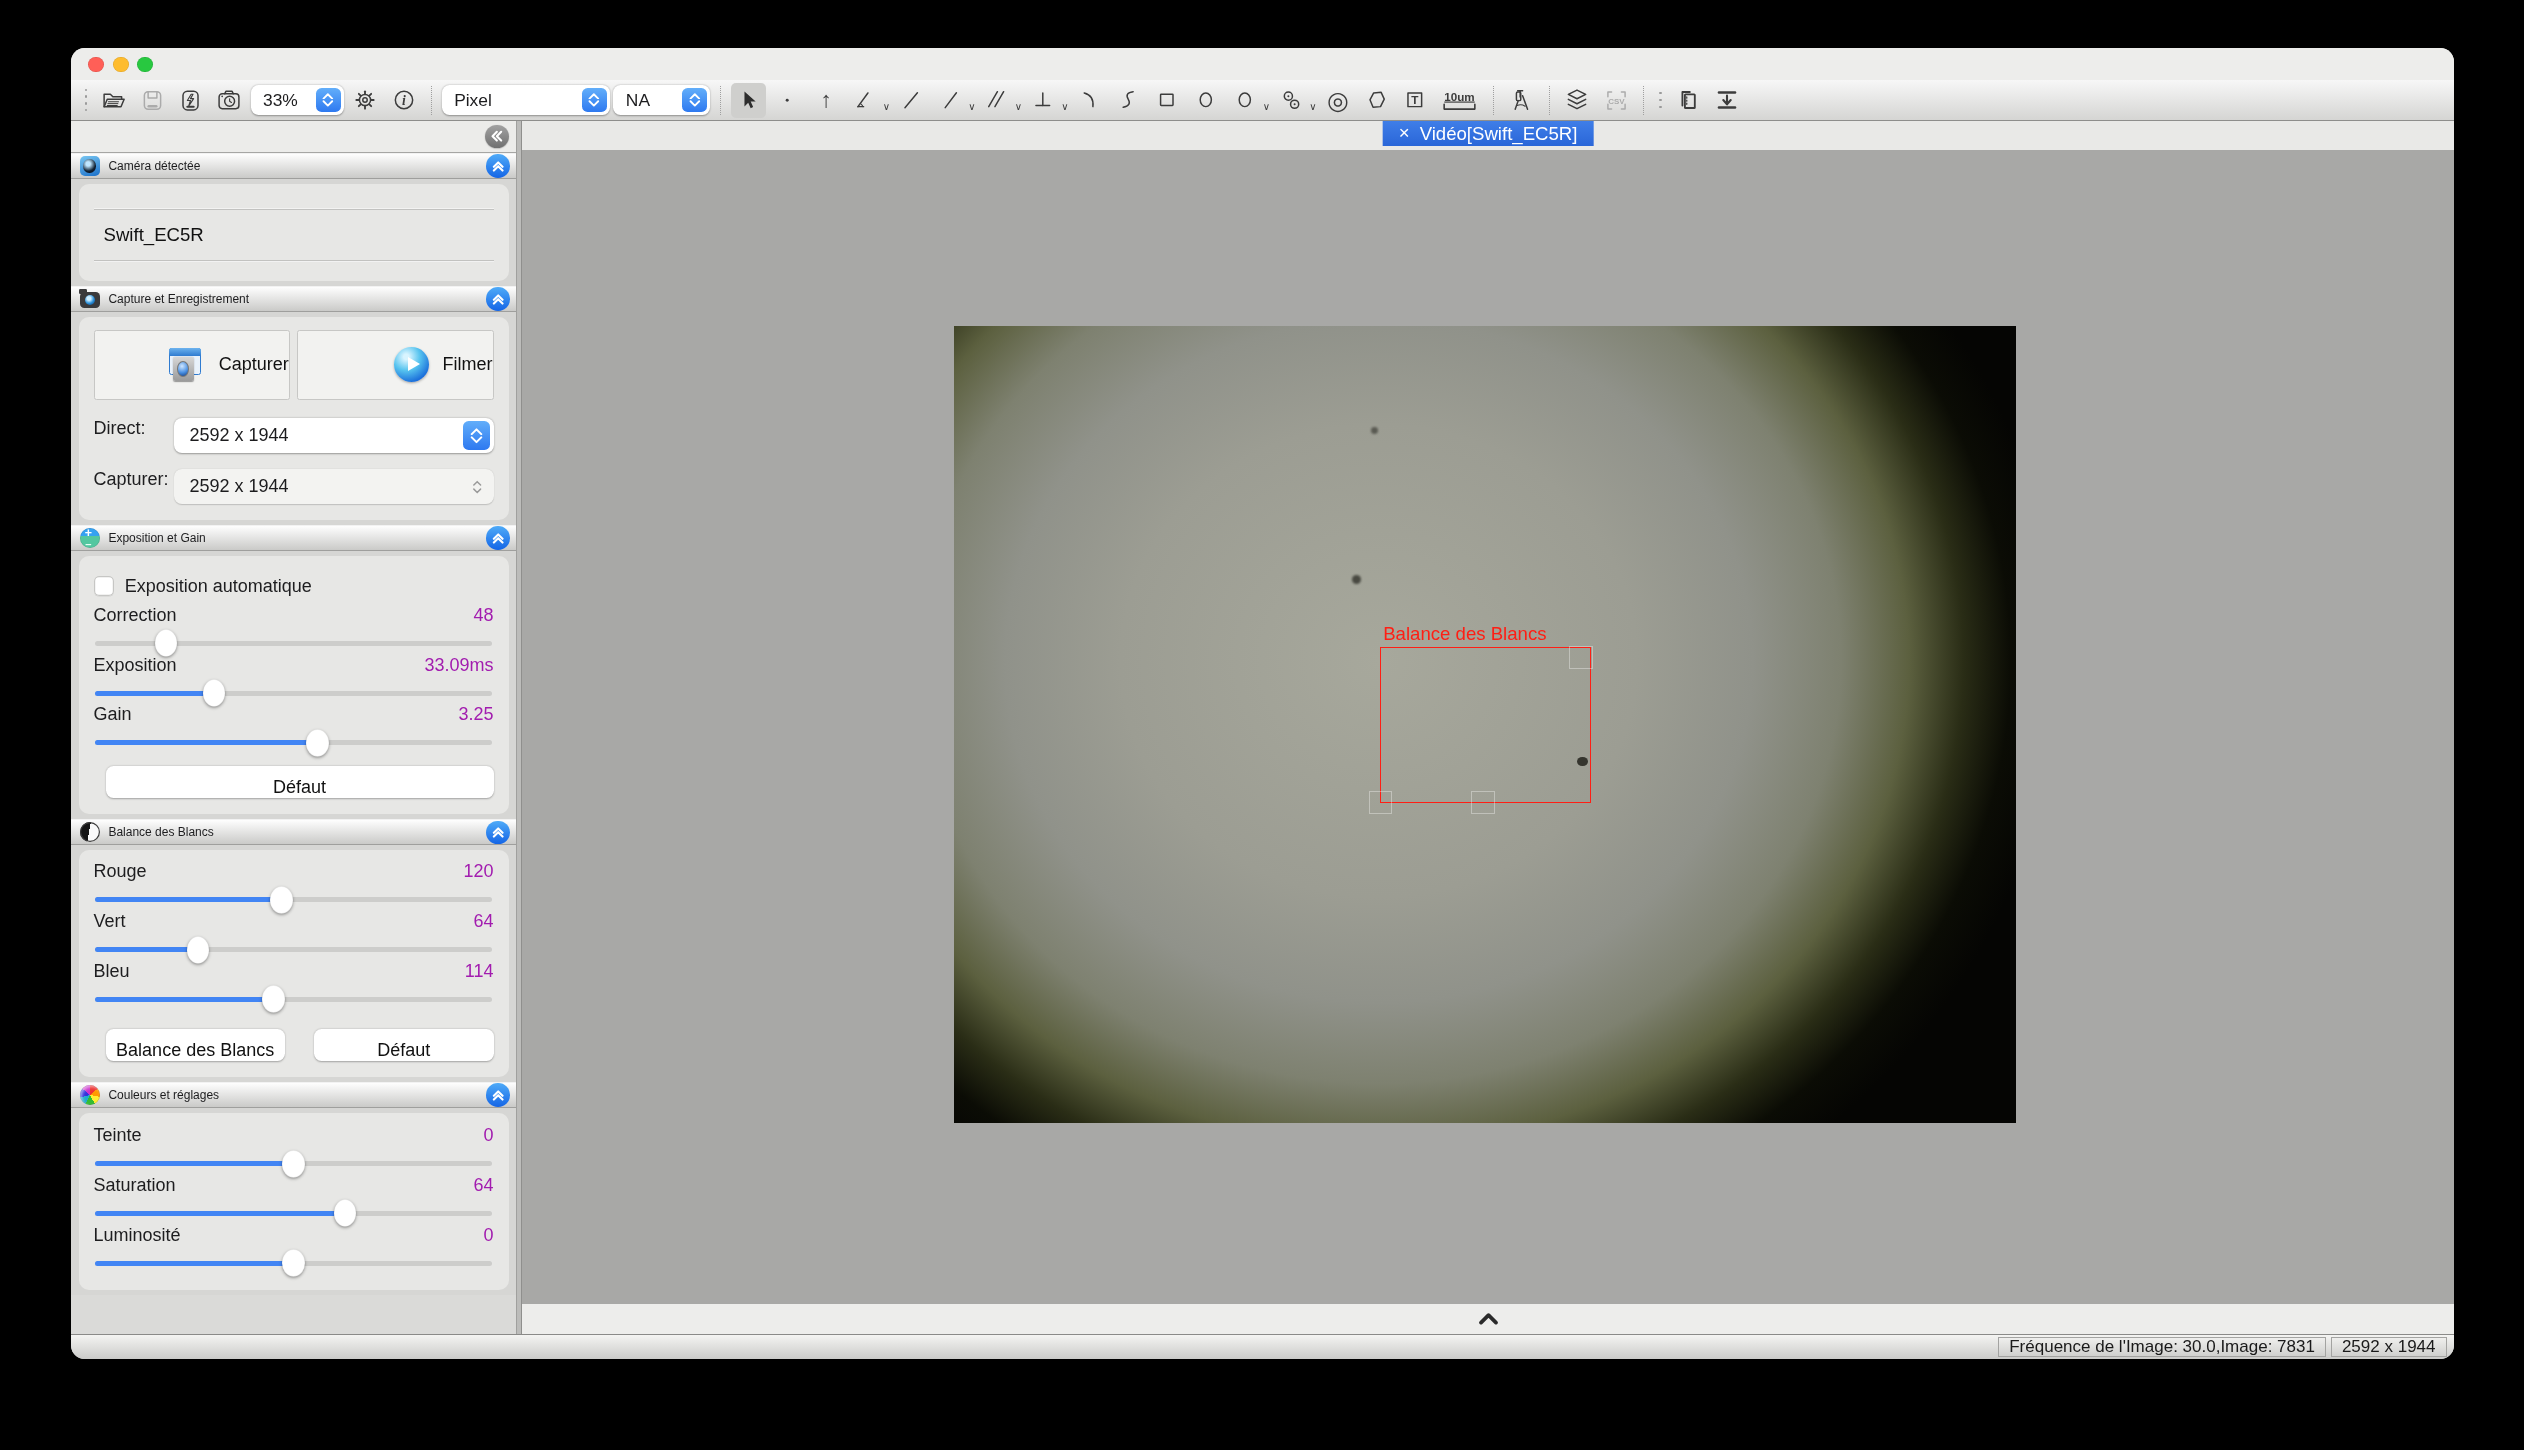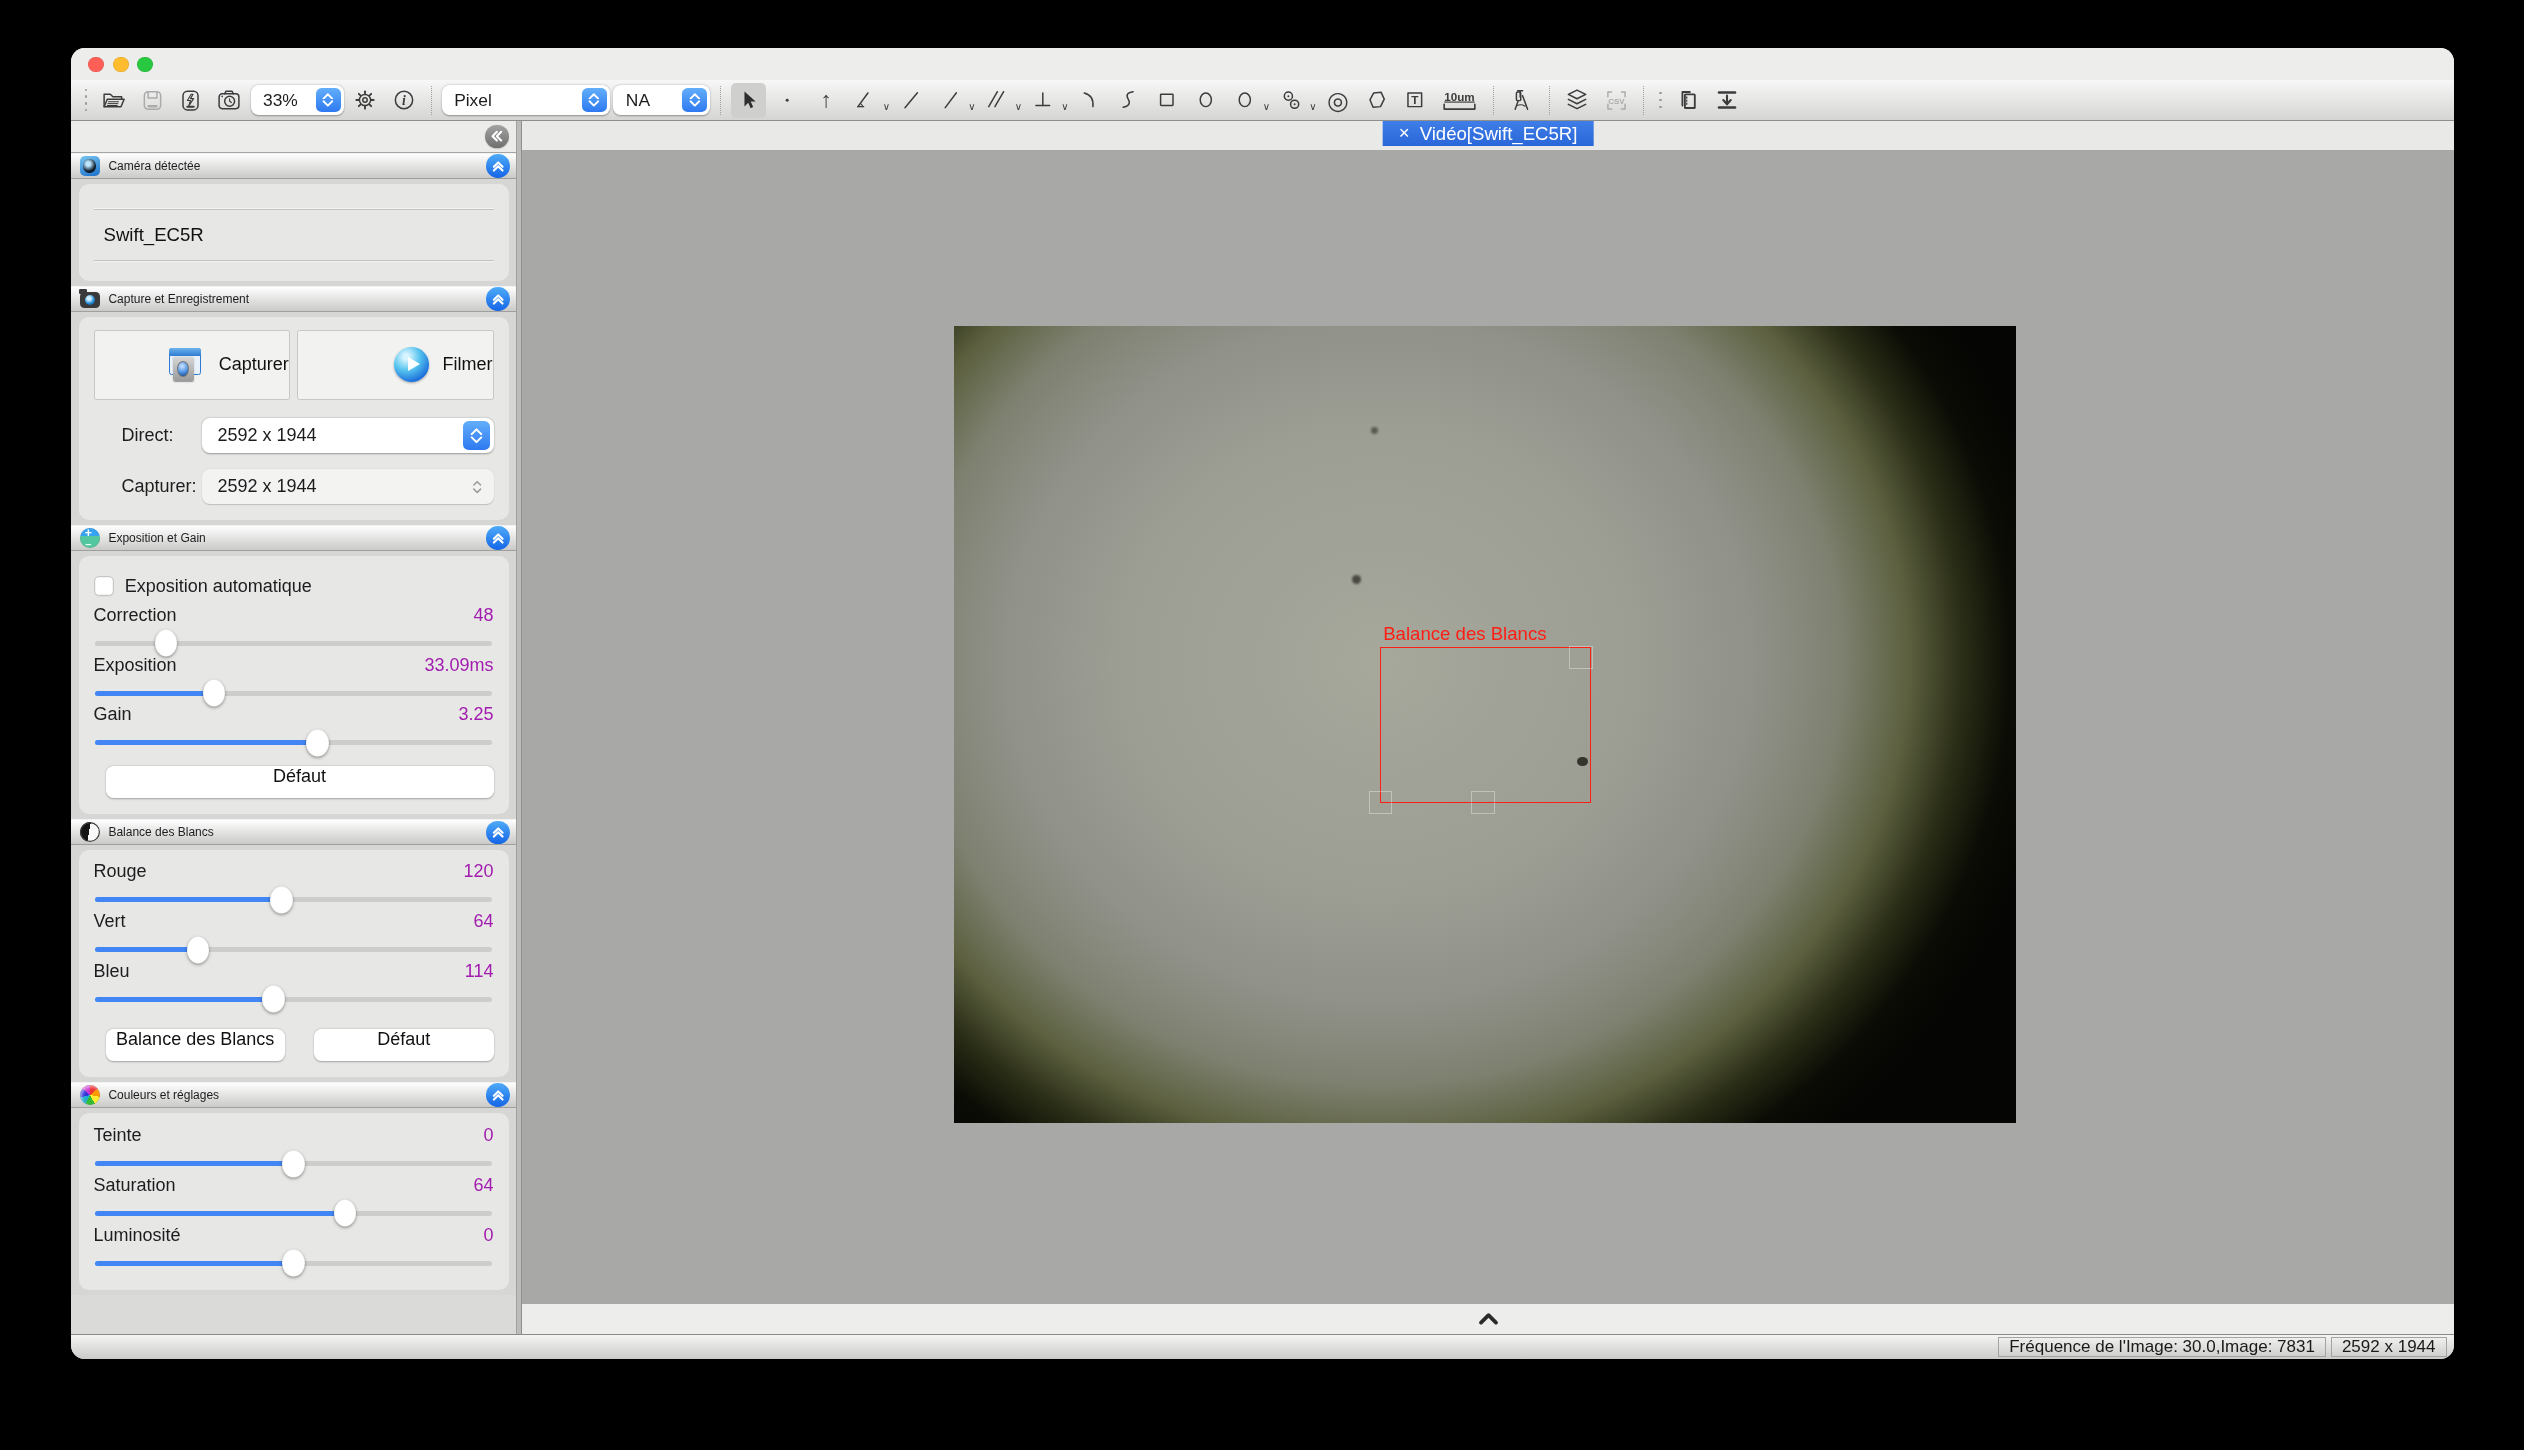--- a/index.html
+++ b/index.html
@@ -85,21 +85,21 @@
   .ic-capture .winbar { position:absolute; left:3.7px; top:1.2px; width:32px; height:7.5px; background:linear-gradient(#6db3ee,#2f7bd0); border-radius:2.5px 2.5px 0 0; }
   .ic-capture .cam { position:absolute; left:7.5px; top:10px; width:21px; height:23.6px; background:linear-gradient(#d6d6d6,#9a9a9a); border-radius:2.5px; box-shadow:0 0.6px 1.2px rgba(0,0,0,.4);}
   .ic-capture .lens { position:absolute; left:11.8px; top:13.7px; width:12.4px; height:16px; border-radius:50%;
       background:radial-gradient(circle at 40% 30%, #cfe6ff, #4a90e2 55%, #123c80); border:1.2px solid #777; }
   .ic-film { width:35px; height:35px; border-radius:50%;
       background:radial-gradient(circle at 35% 28%, #d8f4ff 0 8%, #57c4ef 40%, #1465d8 80%, #0a3f9a 100%); position:relative;
       box-shadow:0 1.2px 2.5px rgba(0,0,0,.3); }
   .ic-film::after { content:""; position:absolute; left:13.7px; top:10px;
       border-left:12.4px solid #fff; border-top:7.5px solid transparent; border-bottom:7.5px solid transparent; }
 
-  .fieldrow { display:flex; align-items:center; margin-top:18.6px;margin-left:28px; }
+  .fieldrow { display:flex; margin-top:18.6px; }
   .fieldrow .flabel { width:80px; font-size:18px; color:#1d1d1f; flex:0 0 auto; }
   .dd.wide { flex:1 1 auto; height:35px; border-radius:8px; font-size:18px; padding-left:16px; }
   .dd.wide .stepper { width:27px; height:29px; top:3.1px; }
   .dd.disabled { background:#f3f3f1; box-shadow:0 0.6px 1.2px rgba(0,0,0,.18); }
   .dd.disabled .gsteppers { position:absolute; right:10px; display:flex; flex-direction:column; gap:1.9px; }
   .dd.disabled .gsteppers svg { stroke:#9a9a9a; fill:none; stroke-width:2.6; stroke-linecap:round; }
 
   .cbrow { display:flex; gap:11.2px; margin-top:18.6px; }
   .checkbox { width:20px; height:20px; border-radius:5px; background:#fff; box-shadow:inset 0 0 0 1.2px #c6c6c4, 0 0.6px 0.6px rgba(0,0,0,.1); }
   .cblabel { font-size:18px; color:#1d1d1f; }
@@ -107,21 +107,21 @@
   .sliderrow { display:flex; justify-content:space-between; align-items:baseline; margin-top:8px; }
   .slabel { font-size:18px; color:#1d1d1f; }
   .svalue { font-size:18px; color:#a21caf; }
   .track { position:relative; height:5px; border-radius:2.5px; background:#cdcdcb; margin:15px 1.2px 8.7px 1.2px; }
   .fill { position:absolute; left:0; top:0; height:5px; border-radius:2.5px; background:#4285f4; }
   .fill.nofill { background:transparent; }
   .fill::after { content:""; position:absolute; right:-11.2px; top:50%; transform:translateY(-50%);
       width:22.4px; height:27px; border-radius:50%; background:#fff;
       box-shadow:0 1.2px 3.1px rgba(0,0,0,.4), inset 0 0 0 0.6px rgba(0,0,0,.06); }
 
-  .wbtn { height:32px; background:#fff; border-radius:7.5px; display:flex; align-items:flex-start; justify-content:center;
+  .wbtn { height:32px; background:#fff; border-radius:7.5px; display:flex; align-items:flex-end; justify-content:center;
       font-size:18px; color:#111; box-shadow:0 0.6px 1.9px rgba(0,0,0,.3);margin-left:12px; }
   .btn-single { margin-top:21px; }
   .btnrow2 { display:flex; gap:17.4px; margin-top:27px; }
   .btnrow2 .wbtn { flex:1 1 0; }
 
   
   .vdivider { width:6.2px; flex:0 0 auto; background:#bcbcba; border-left:0.6px solid #a0a09e; border-right:0.6px solid #8f8f8d; }
 
   
   .canvas-col { flex:1 1 auto; display:flex; flex-direction:column; min-width:0; }

